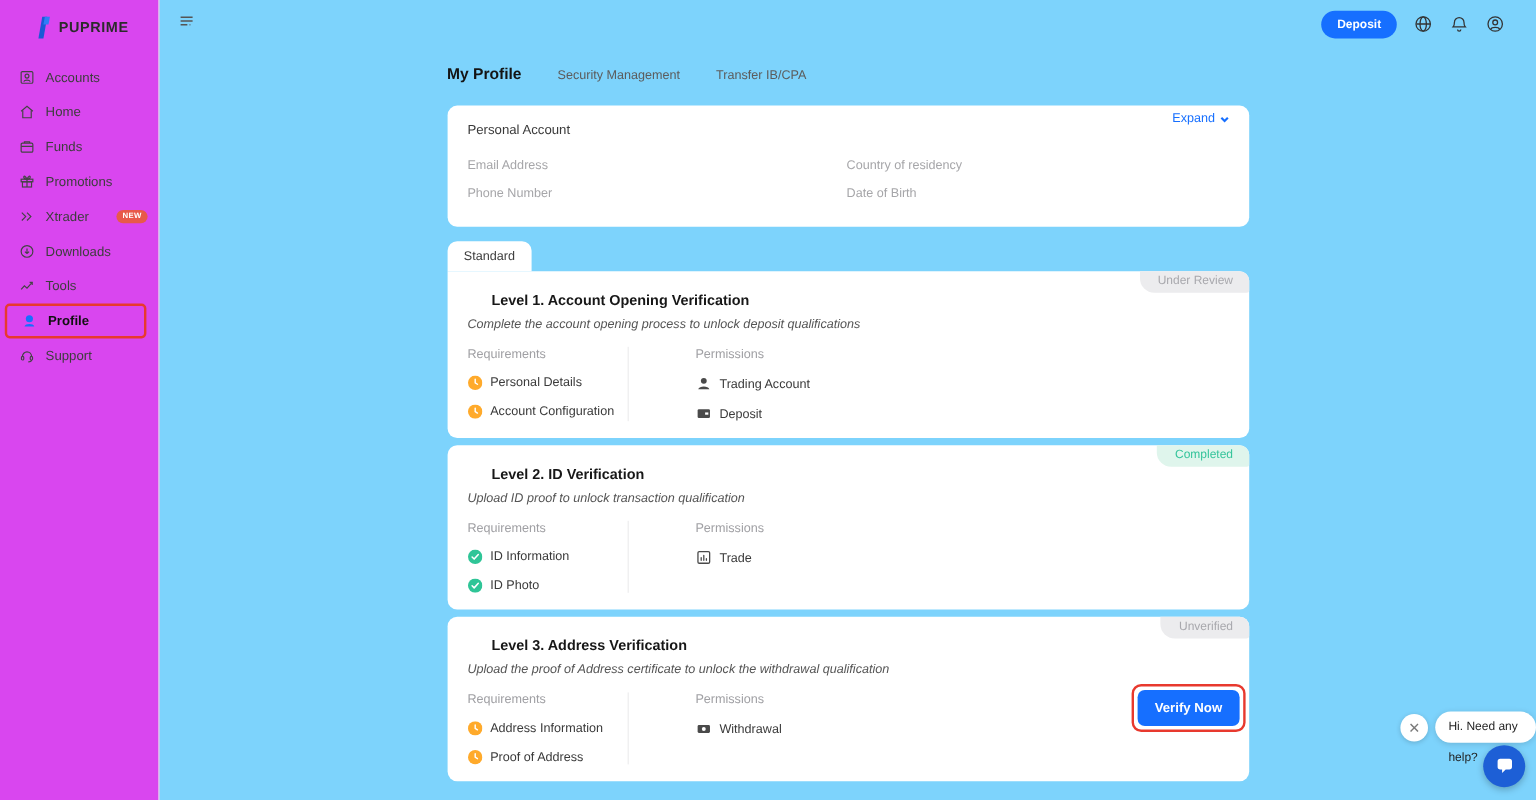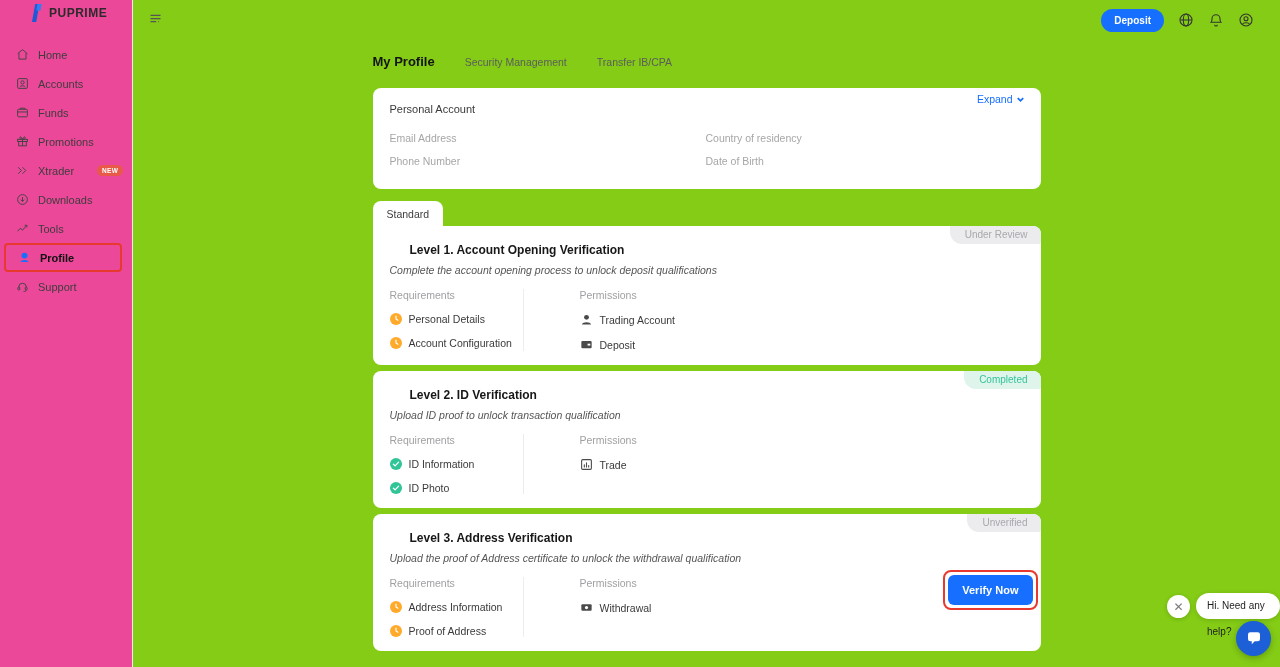--- a/index.html
+++ b/index.html
@@ -1,22 +1,22 @@
 <!DOCTYPE html>
 <html><head>
 <meta charset="utf-8">
 <style>
   * { margin:0; padding:0; box-sizing:border-box; }
   html,body { width:1280px; height:667px; overflow:hidden; }
   body { font-family:"Liberation Sans", sans-serif; background:#f7f7f8; position:relative; color:#333; }
 
   
   .app { display:flex; width:1280px; height:667px; }
-  .sidebar { width:133px; background:#ec4899; border-right:1px solid #ececee; flex-shrink:0; }
-  .main { flex:1; background:#84cc16; position:relative; }
+  .sidebar { width:133px; background:#d946ef; border-right:1px solid #ececee; flex-shrink:0; padding-top:10px; }
+  .main { flex:1; background:#7dd3fc; position:relative; }
 
   
   .logo { display:flex; align-items:center; gap:5px; padding-left:28px; height:26px; margin-bottom:14px; }
   .logo-text { font-size:12px; font-weight:bold; letter-spacing:.5px; color:#2b2b2b; }
   .nav-item { display:flex; align-items:center; gap:9px; padding-left:16px; height:29px; font-size:11px; color:#3d3d3d; cursor:pointer; }
   .nav-item svg { width:13px; height:13px; stroke:#444; fill:none; stroke-width:1.8; flex-shrink:0; }
   .nav-item.active { font-weight:bold; color:#111; }
   .nav-item.active svg { stroke:none; }
   .annotation-wrap { border:2px solid #e8392e; border-radius:4px; margin:0 10px 0 4px; }
   .annotation-wrap .nav-item { padding-left:12px; height:25px; }
@@ -76,32 +76,32 @@
     <div class="logo">
       <svg width="16" height="20" viewBox="0 0 16 20">
         <path d="M4 19 L7.2 1 L11.4 1 L8.2 19 Z" fill="#1b59d6"></path>
         <path d="M9.4 1 L13.6 1 L12.4 7.5 L8.2 7.5 Z" fill="#2f7df7"></path>
       </svg>
       <span class="logo-text">PUPRIME</span>
     </div>
 
     <div class="nav-item">
       <svg viewBox="0 0 24 24">
-          <path d="M3 10.5 12 3l9 7.5"></path>
-          <path d="M5.5 9.5V20.5h13V9.5"></path>
-        </svg>
-      <span>Home</span>
-    </div>
-    <div class="nav-item">
-      <svg viewBox="0 0 24 24">
           <rect x="3" y="3" width="18" height="18" rx="2"></rect>
           <circle cx="12" cy="10" r="3"></circle>
           <path d="M7 18.5c1.2-3.2 8.8-3.2 10 0"></path>
         </svg>
       <span>Accounts</span>
+    </div>
+    <div class="nav-item">
+      <svg viewBox="0 0 24 24">
+          <path d="M3 10.5 12 3l9 7.5"></path>
+          <path d="M5.5 9.5V20.5h13V9.5"></path>
+        </svg>
+      <span>Home</span>
     </div>
     <div class="nav-item">
       <svg viewBox="0 0 24 24">
           <rect x="3" y="6" width="18" height="14" rx="2"></rect>
           <path d="M8 6V4h8v2"></path>
           <path d="M3 11h18"></path>
         </svg>
       <span>Funds</span>
     </div>
     <div class="nav-item">

